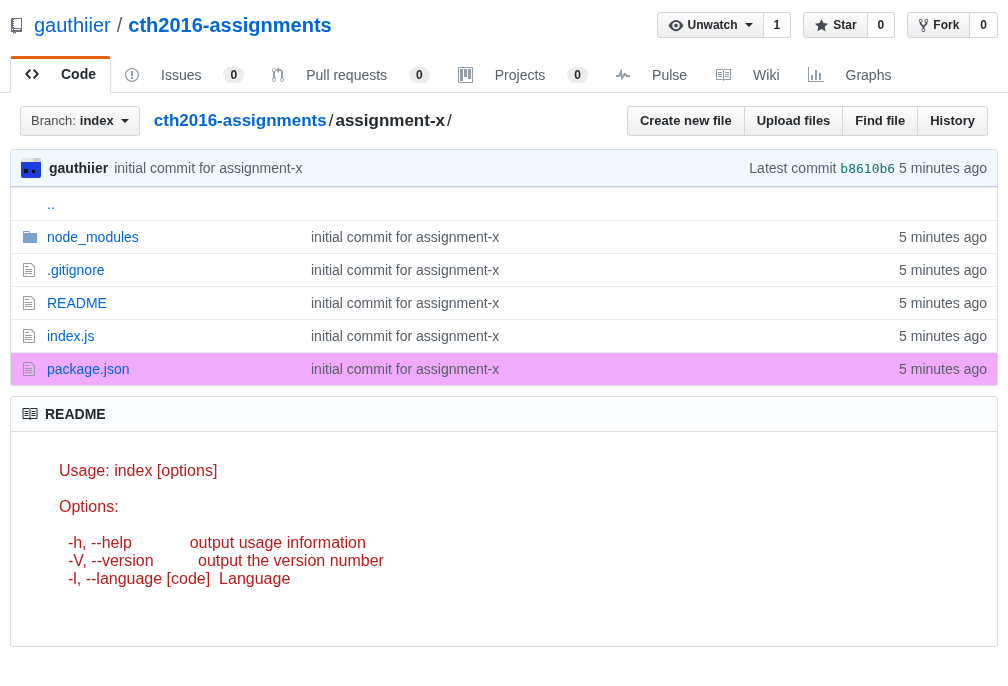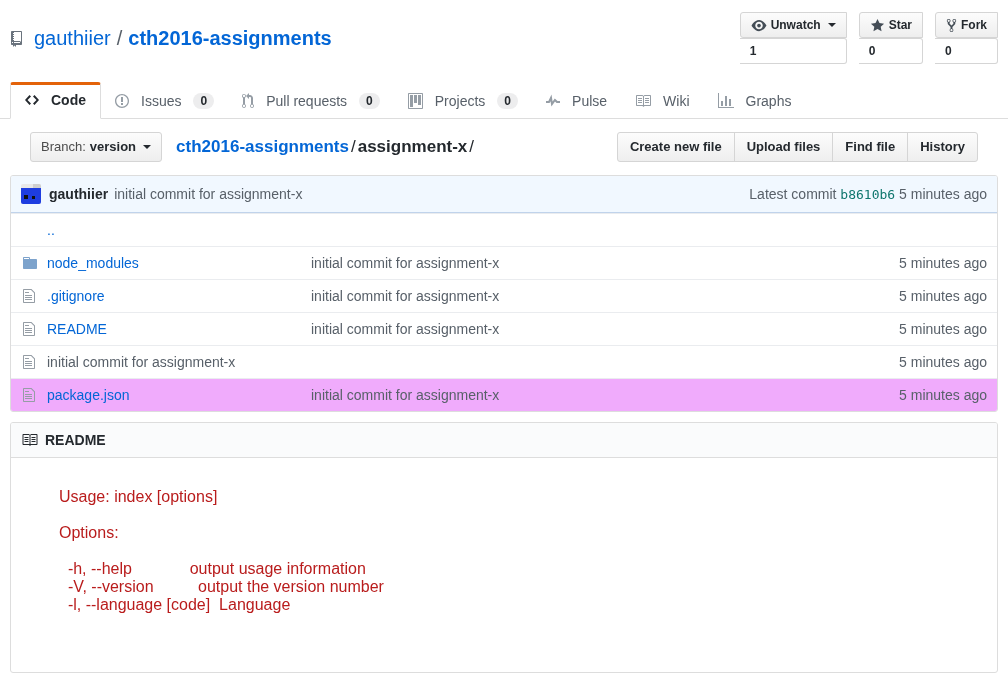--- a/index.html
+++ b/index.html
@@ -19,21 +19,21 @@
   
   .top-header { padding: 12px 0 10px; }
   .header-inner { display: flex; align-items: center; }
   .repo-icon { color: #6a737d; margin-right: 8px; margin-top: 2px; }
   .repo-title { font-size: 20px; font-weight: 400; margin: 0; display: flex; align-items: center; gap: 6px; }
   .repo-title a { color: #0366d6; }
   .repo-title .sep { color: #586069; }
   .repo-title .repo-name { font-weight: 700; }
 
   .header-actions { margin-left: auto; display: flex; gap: 12px; }
-  .social-group { display: inline-flex; flex-direction: column; }
+  .social-group { display: inline-flex; }
   .social-btn {
     display: inline-flex; align-items: center; gap: 4px;
     font-size: 12px; font-weight: 700; color: #24292e;
     padding: 4px 10px; line-height: 16px;
     background: linear-gradient(#fcfcfc, #eeeeee);
     border: 1px solid #d5d5d5; border-radius: 3px 0 0 3px;
     cursor: pointer;
   }
   .social-btn .oct { color: #444d56; }
   .social-count {
@@ -45,39 +45,39 @@
   .caret {
     display: inline-block; width: 0; height: 0; margin-left: 3px;
     border-left: 4px solid transparent; border-right: 4px solid transparent;
     border-top: 4px solid #24292e; vertical-align: middle;
   }
 
   
   .tabs-bar { border-bottom: 1px solid #dddddd; margin-top: 8px; }
   .tabs { display: flex; align-items: flex-end; padding: 0 10px; }
   .tab {
-    display: flex; align-items: center; gap: 12px;
+    display: flex; align-items: center; gap: 22px;
     padding: 10px 14px; margin-bottom: -1px;
     font-size: 14px; color: #586069; cursor: pointer;
   }
   .tab .oct { color: #959da5; }
   .tab.active {
     background: #fff; color: #24292e; font-weight: 700;
     border: 1px solid #dddddd; border-bottom: 1px solid #fff;
     border-top: 3px solid #e36209; border-radius: 3px 3px 0 0;
     padding: 7px 14px 10px;
   }
   .tab.active .oct { color: #24292e; }
   .tab-count {
     background: rgba(27,31,35,0.08); color: #24292e;
     border-radius: 20px; padding: 1px 7px; font-size: 12px; font-weight: 600;
   }
 
   
-  .file-nav { display: flex; align-items: center; margin: 13px 18px; padding: 0 12px; }
+  .file-nav { display: flex; align-items: center; margin: 13px 8px; padding: 0 12px; }
   .branch-btn {
     display: inline-flex; align-items: center; gap: 4px;
     font-size: 13px; padding: 5px 10px; line-height: 18px;
     background: linear-gradient(#fcfcfc, #eeeeee);
     border: 1px solid #d5d5d5; border-radius: 3px; cursor: pointer;
     color: #4c4c4c;
   }
   .branch-btn b { color: #24292e; }
   .breadcrumb { margin-left: 14px; font-size: 17px; font-weight: 700; }
   .breadcrumb a { color: #0366d6; }
@@ -248,21 +248,21 @@
           </svg>
       </span>
       <span>Graphs</span>
     </span>
   </div>
 </div>
 
 <div class="file-nav">
   <span class="branch-btn">
     <span>Branch:</span>
-    <b>version</b>
+    <b>index</b>
     <span class="caret"></span>
   </span>
   <span class="breadcrumb">
     <a>cth2016-assignments</a><span class="crumb-sep">/</span><span class="final">assignment-x</span><span class="crumb-sep">/</span>
   </span>
   <span class="btn-group">
     <span class="group-btn">Create new file</span>
     <span class="group-btn">Upload files</span>
     <span class="group-btn">Find file</span>
     <span class="group-btn">History</span>
@@ -328,20 +328,21 @@
     <span class="cell-msg"><a>initial commit for assignment-x</a></span>
     <span class="cell-age">5 minutes ago</span>
   </div>
 
   <div class="file-row">
     <span class="cell-icon icon-file">
       <svg width="12" height="16" viewBox="0 0 12 16" fill="currentColor">
           <path fill-rule="evenodd" d="M6 5H2V4h4v1zM2 8h7V7H2v1zm0 2h7V9H2v1zm0 2h7v-1H2v1zm10-7.5V14c0 .55-.45 1-1 1H1c-.55 0-1-.45-1-1V2c0-.55.45-1 1-1h7.5L12 4.5zm-1 .5L8 2H1v12h10V5z"></path>
         </svg>
     </span>
+    <span class="cell-name"><a>index.js</a></span>
     <span class="cell-msg"><a>initial commit for assignment-x</a></span>
     <span class="cell-age">5 minutes ago</span>
   </div>
 
   <div class="file-row highlight">
     <span class="cell-icon icon-file">
       <svg width="12" height="16" viewBox="0 0 12 16" fill="currentColor">
           <path fill-rule="evenodd" d="M6 5H2V4h4v1zM2 8h7V7H2v1zm0 2h7V9H2v1zm0 2h7v-1H2v1zm10-7.5V14c0 .55-.45 1-1 1H1c-.55 0-1-.45-1-1V2c0-.55.45-1 1-1h7.5L12 4.5zm-1 .5L8 2H1v12h10V5z"></path>
         </svg>
     </span>

